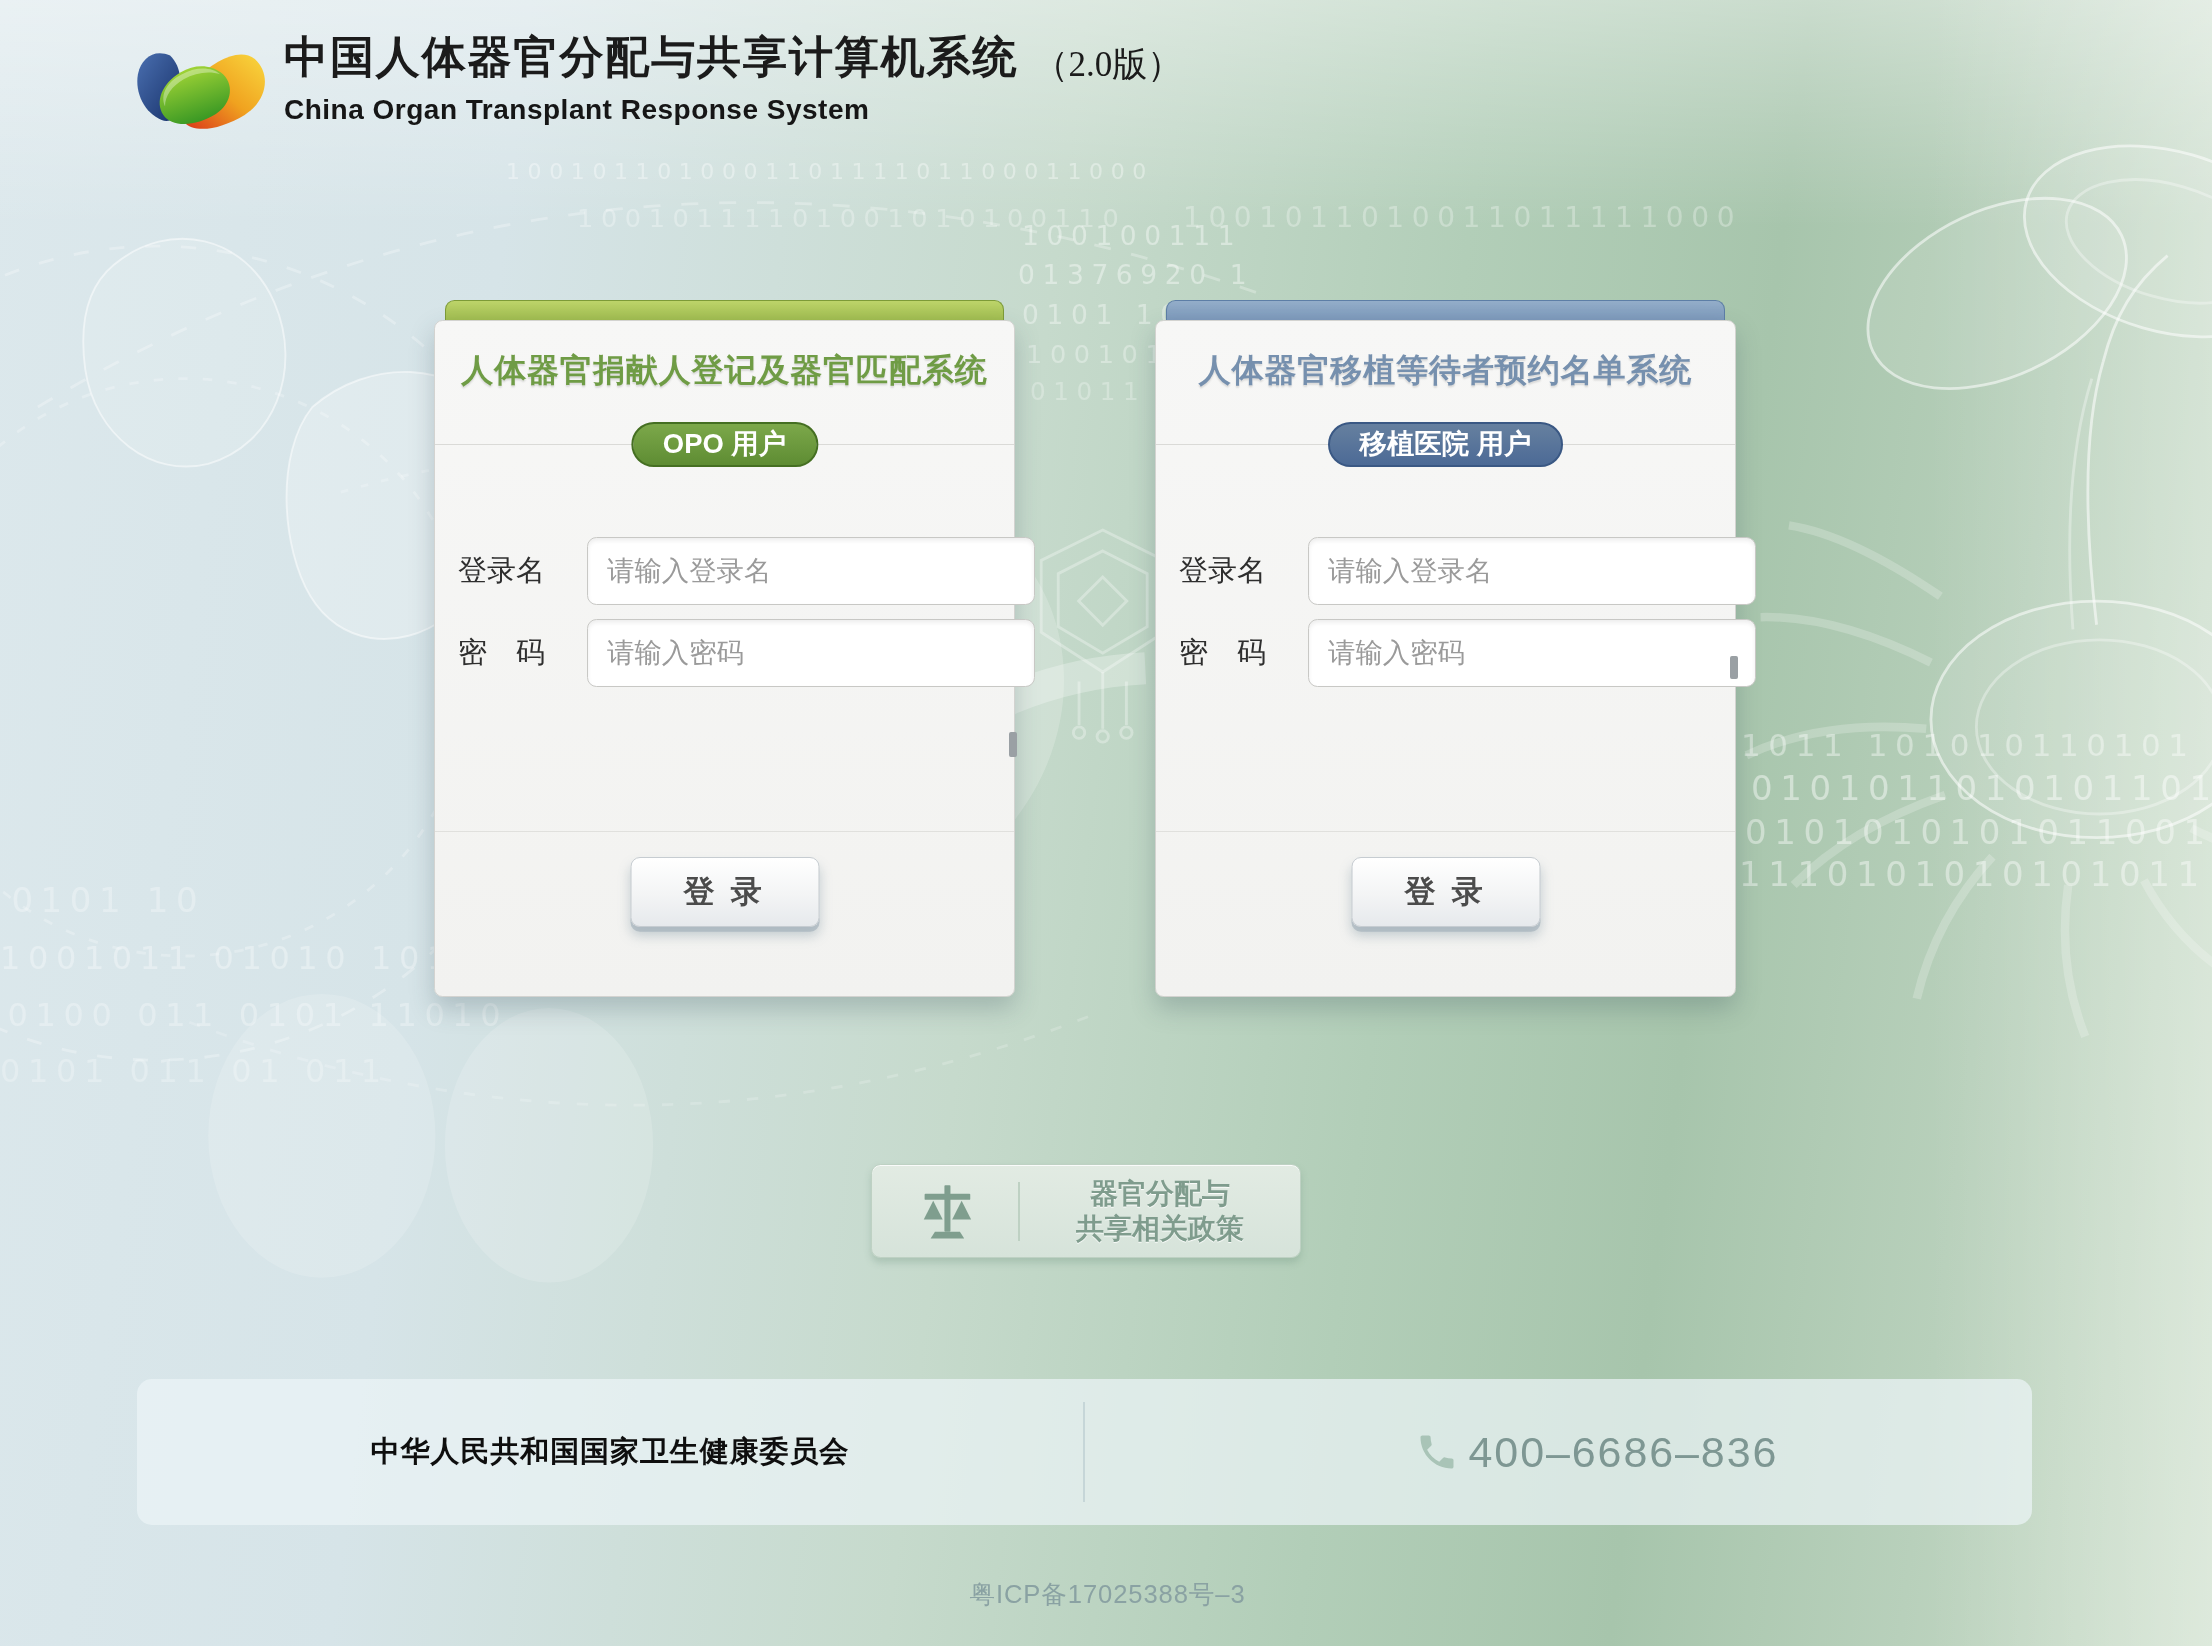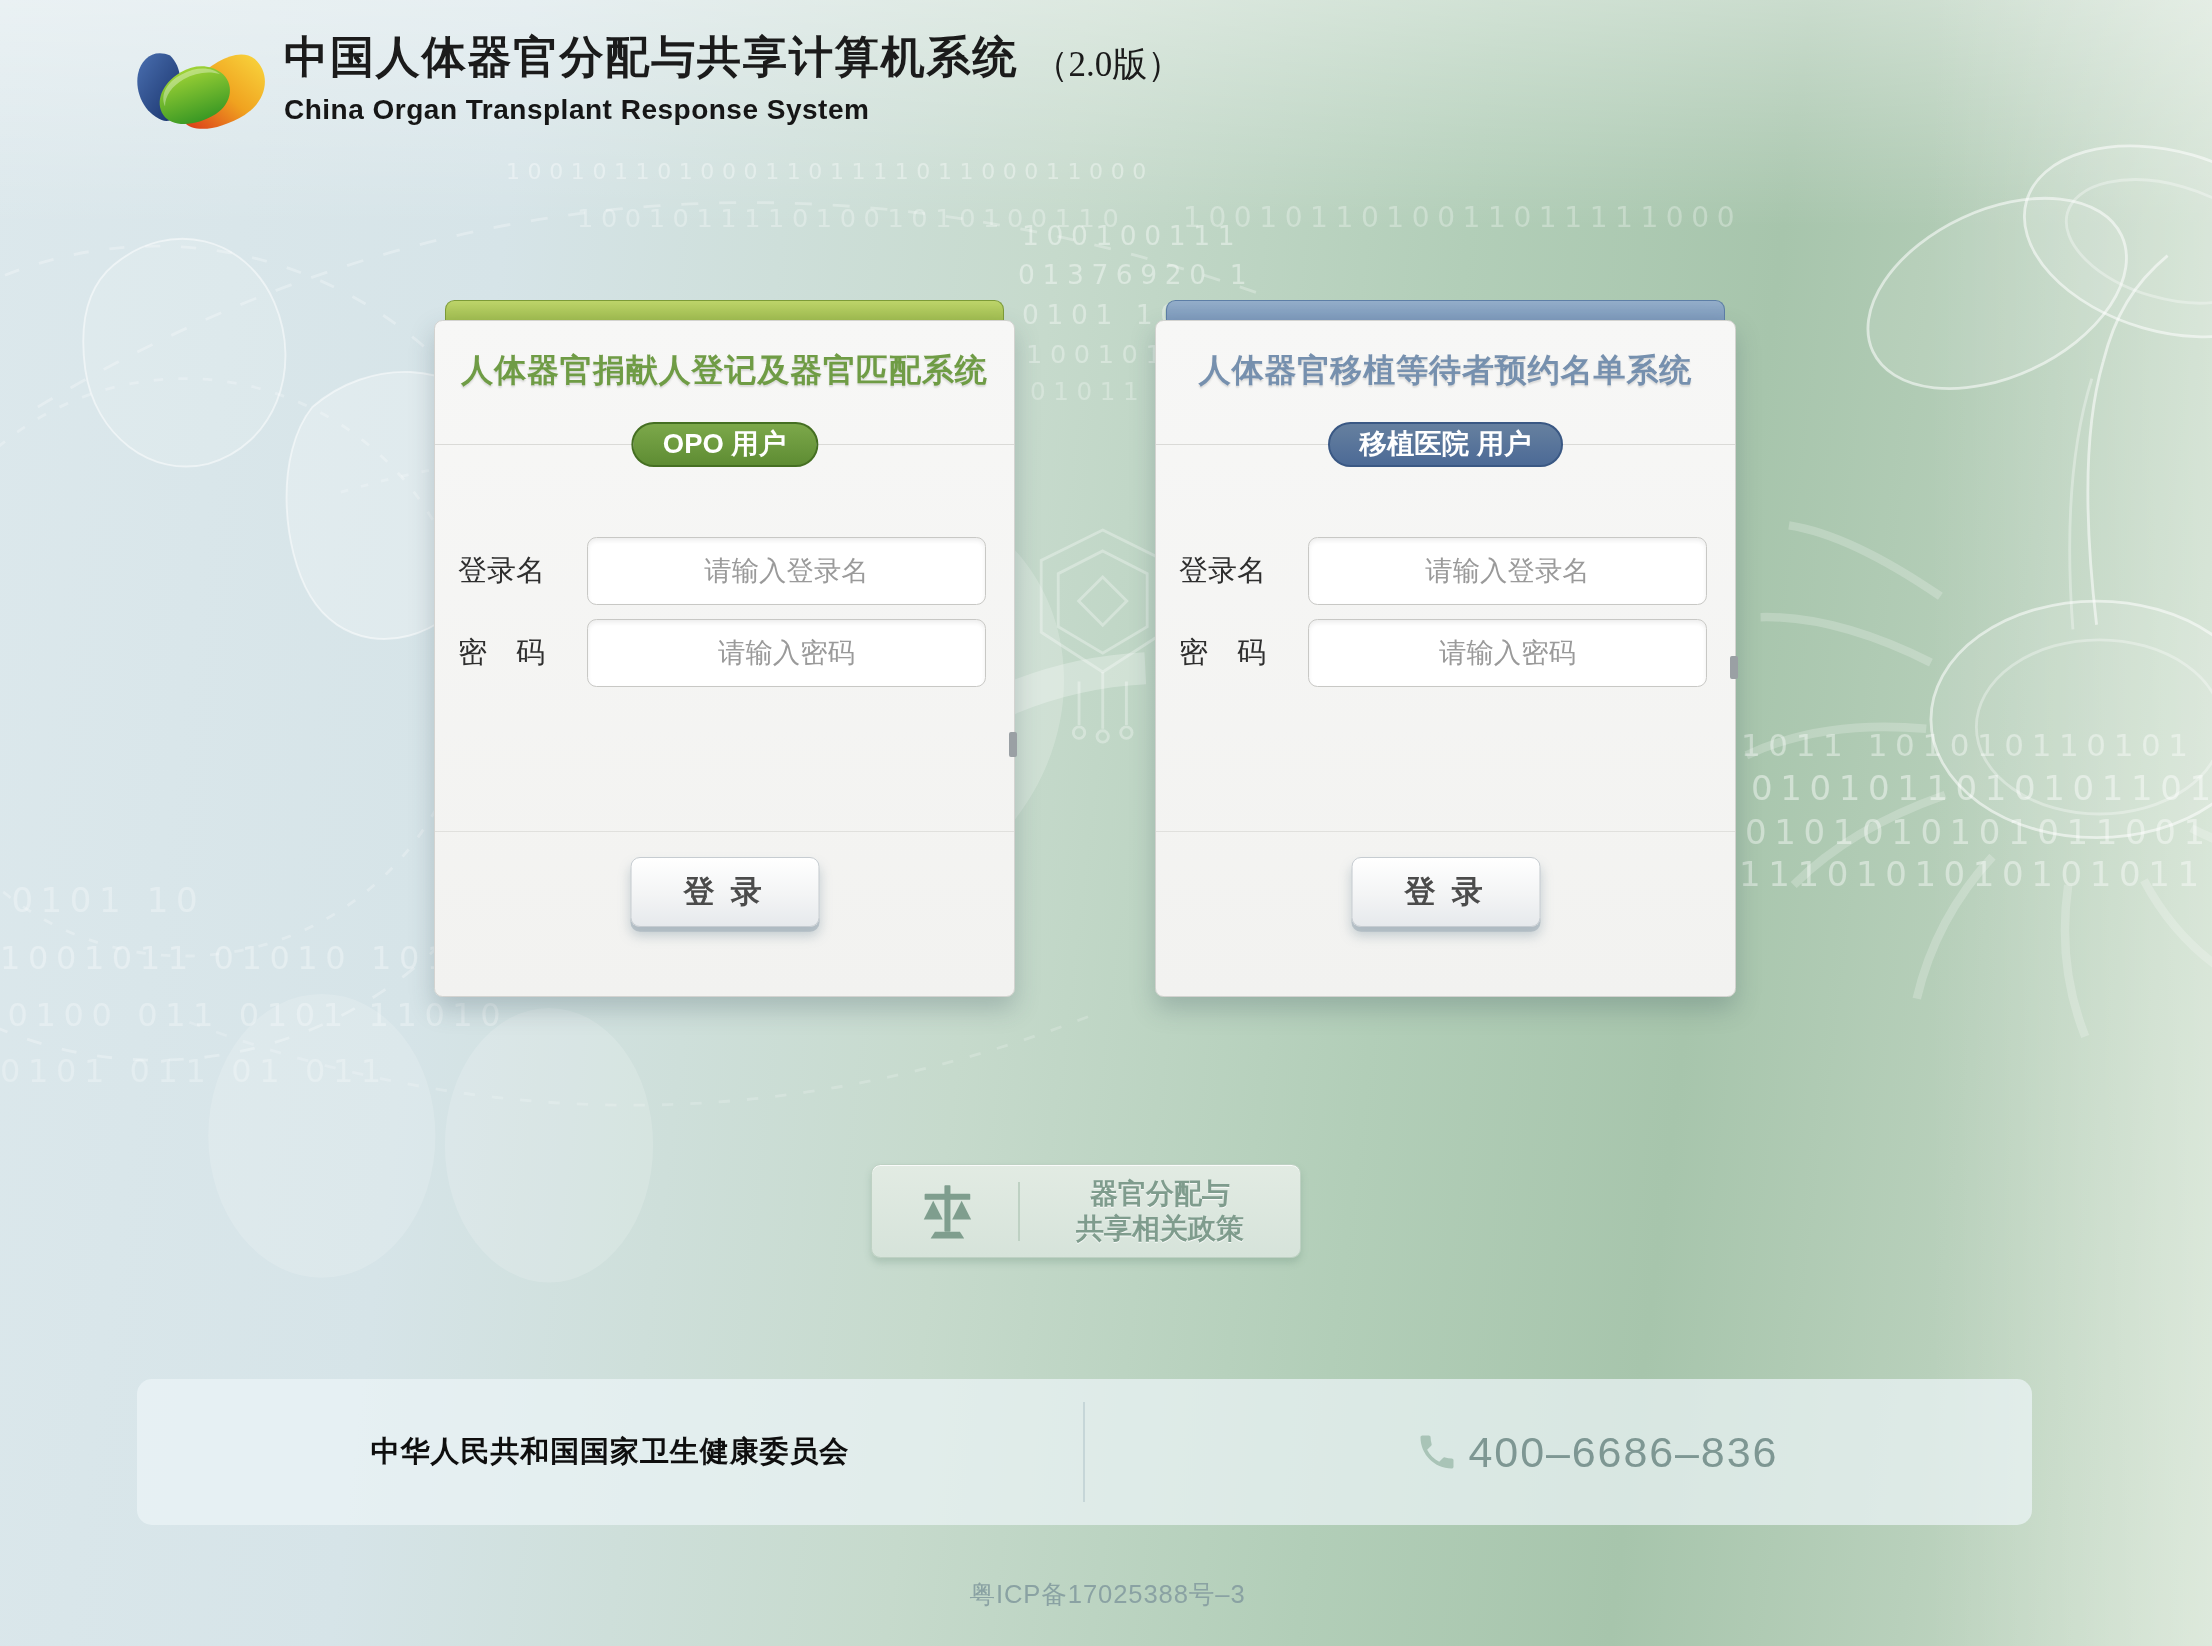--- a/index.html
+++ b/index.html
@@ -41,24 +41,24 @@
   .card.blue  h2 { color:#7690ae; text-shadow:0 1.9px 1.9px rgba(0,0,0,0.12); }
   .badge-row { position:absolute; top:123px; left:0; right:0; border-top:0.9px solid #dadad7; }
   .badge { position:absolute; top:-23px; left:50%; transform:translateX(-50%);
     height:45px; line-height:40px; padding:0 30px; border-radius:24.6px; color:#fff;
     font-size:27.4px; font-weight:700; white-space:nowrap; }
   .card.green .badge { background:linear-gradient(180deg,#7ca84a,#5e8c33); border:2.8px solid #456f22; }
   .card.blue  .badge { background:linear-gradient(180deg,#66809f,#4c6a96); border:2.8px solid #3a5884; }
   .row { position:absolute; left:23px; display:flex; align-items:center; }
   .row.r1 { top:216px; } .row.r2 { top:298px; }
   .row label { width:112px; font-size:29px; color:#2e2e2e; font-weight:500; }
-  .row input { width:399px; height:68px; margin-left:17px; padding:0 19px;
+  .row input { width:448px; height:68px; margin-left:17px; padding:0 19px;
     border:0.9px solid #c8c8c5; border-radius:9.5px; background:#fff;
     box-shadow:inset 0 2.8px 4.7px rgba(0,0,0,0.07);
-    font-size:27.4px; color:#701a75; font-family:"Liberation Serif","DejaVu Serif",serif;text-align:center; }
+    font-size:27.4px; color:#701a75; font-family:"Liberation Serif","DejaVu Serif",serif; }
   .row input::placeholder { color:#9a9a9a; }
   .rule { position:absolute; left:0; right:0; top:510px; border-top:0.9px solid #e0e0dd; }
   .login { position:absolute; left:50%; top:536px; transform:translateX(-50%);
     width:189px; height:70px; border-radius:9.5px;
     background:linear-gradient(180deg,#ffffff 0%,#f3f4f5 55%,#e6e9ec 100%);
     border:0.9px solid #c6ccd1; box-shadow:0 4.7px 0 rgba(155,170,180,0.55),0 8.5px 11.4px rgba(110,135,150,0.35);
     font-size:31px; font-weight:700; color:#4b4b4b; letter-spacing:3.8px; cursor:pointer;
     font-family:"Liberation Sans",sans-serif; }
   .thumb { position:absolute; right:-1.9px; width:7.6px; background:#9aa0a4; border-radius:1.9px; }
 

